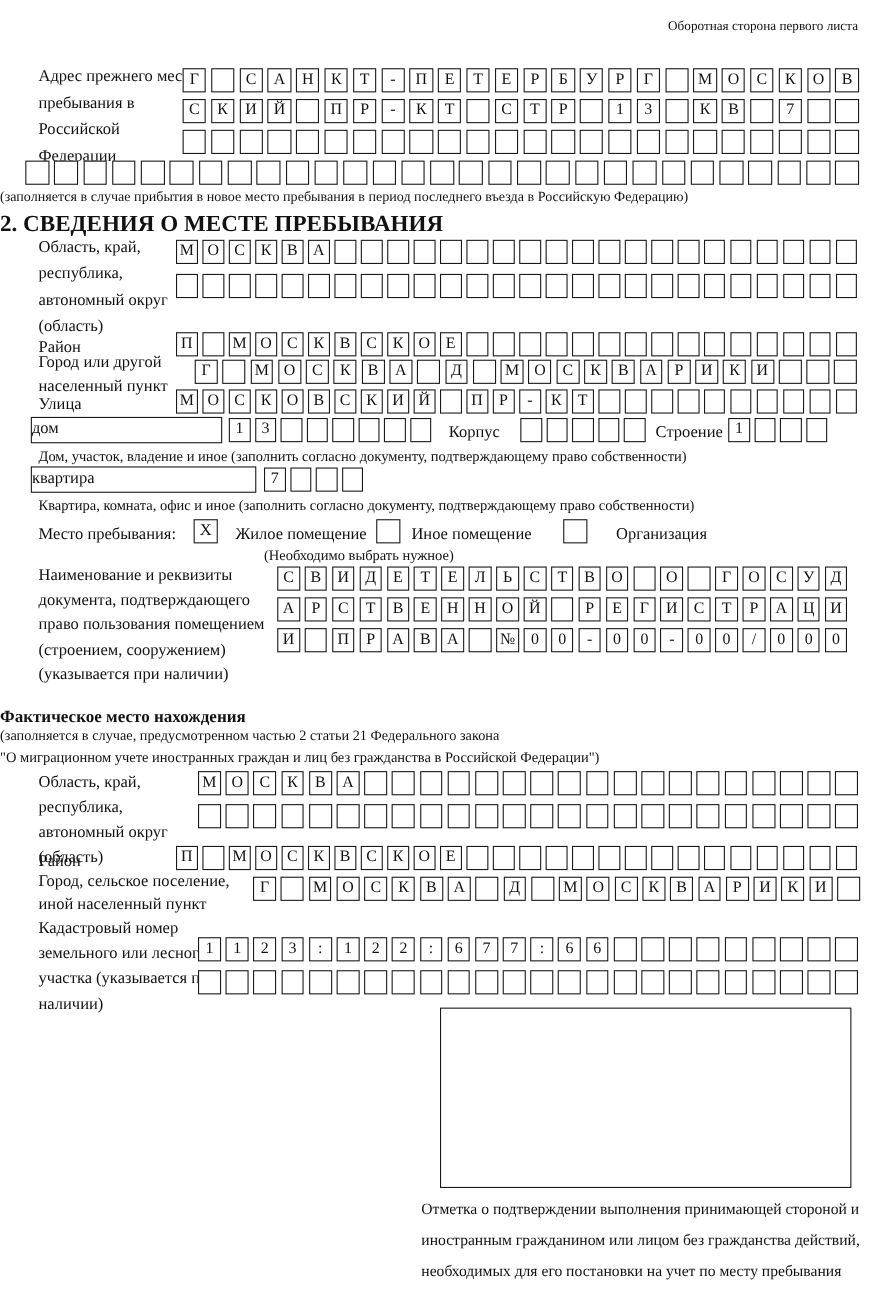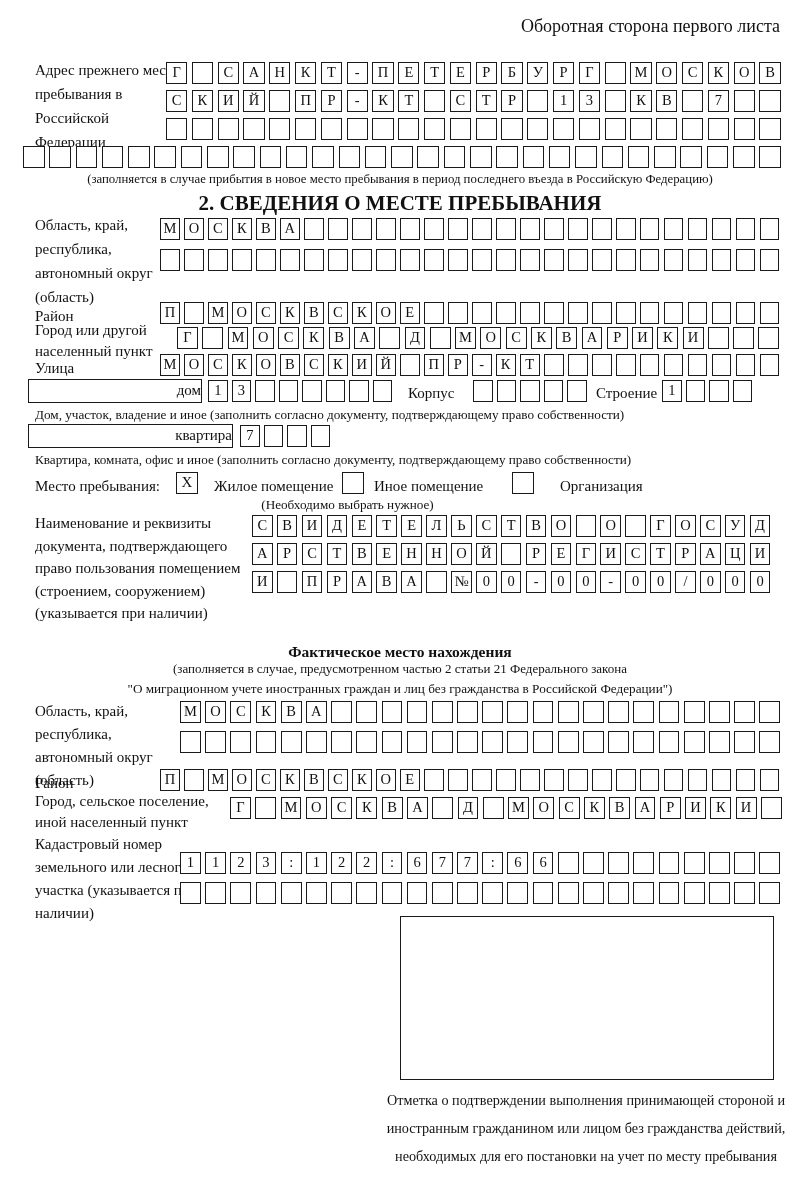--- a/index.html
+++ b/index.html
@@ -1,40 +1,40 @@
 <!DOCTYPE html>
 <html><head>
 <meta charset="utf-8">
 <style>
   html,body{margin:0;padding:0;background:#fff;}
   .page{
     position:relative;width:800px;height:1180px;background:#ffffff;
     font-family:"Liberation Serif","DejaVu Serif",serif;color:#111;overflow:hidden;
   }
-  .corner{position:absolute;top:16px;right:20px;font-size:18px;}
+  .corner{position:absolute;top:16px;right:20px;font-size:12px;}
   .lbl{position:absolute;font-size:15px;line-height:23px;}
   .note{position:absolute;font-size:12.8px;}
-  .center{text-align:center;}
+  .center{text-align:left;}
   .bold{font-weight:bold;}
   .row{position:absolute;display:flex;}
   .cell{
     flex:none;box-sizing:border-box;width:21.3px;height:22px;
     border:1.8px solid #1a1a1a;text-align:center;
     font-size:14.5px;line-height:19px;background:#fff;
   }
   .p258{gap:4.5px}.p258 .cell{width:21.3px}
   .p263{gap:4.8px}.p263 .cell{width:21.5px}
   .p240{gap:4.2px}.p240 .cell{width:19.8px}
   .p253{gap:4.4px}.p253 .cell{width:20.9px}
   .p249{gap:4.4px}.p249 .cell{width:20.5px}
   .p252{gap:4.4px}.p252 .cell{width:20.8px}
   .p235{gap:4px}.p235 .cell{width:19.5px}
   .fieldbox{
     position:absolute;box-sizing:border-box;height:24px;border:1.7px solid #1a1a1a;
-    text-align:right;font-size:15px;line-height:21px;background:#fff;
+    text-align:left;font-size:15px;line-height:21px;background:#fff;
   }
   .checkbox{
     position:absolute;box-sizing:border-box;width:22px;height:22px;border:1.8px solid #1a1a1a;
     text-align:center;font-size:15px;line-height:19px;background:#fff;
   }
   .stampbox{position:absolute;left:400px;top:916px;width:372px;height:162px;border:1.6px solid #1a1a1a;background:#fff;}
 </style>
 </head>
 <body>
 

